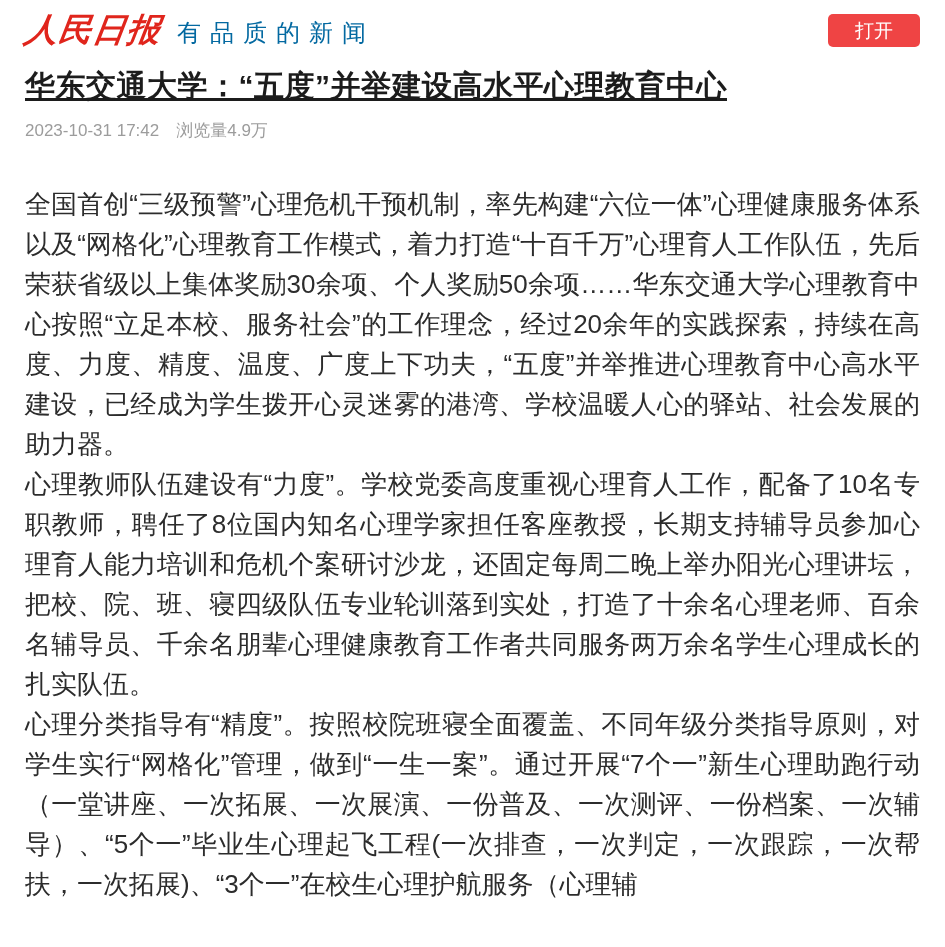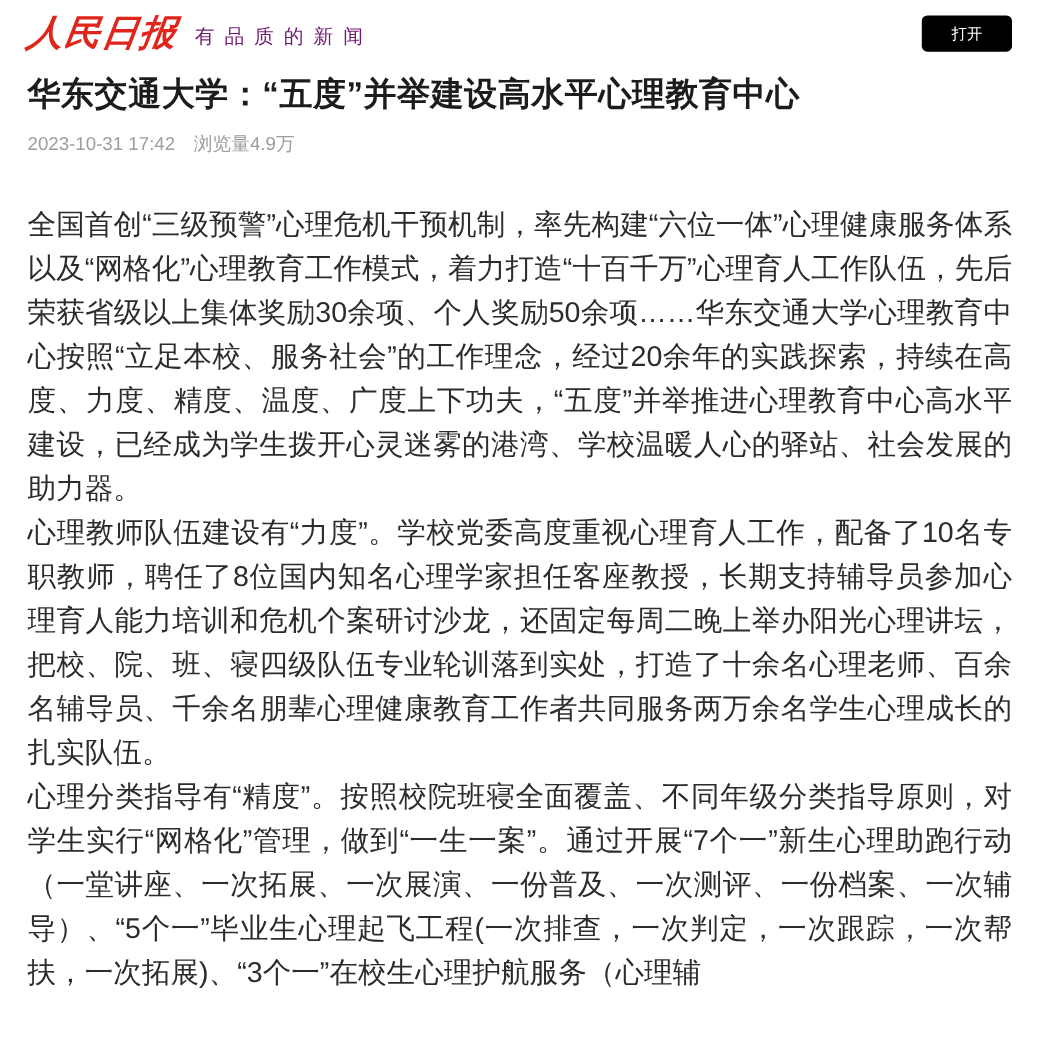--- a/index.html
+++ b/index.html
@@ -35,46 +35,47 @@
     font-weight: bold;
     font-size: 33px;
     line-height: 34px;
     color: #e0251c;
     letter-spacing: 1px;
     transform: skewX(-8deg);
     white-space: nowrap;
   }
   .tagline {
     margin-left: 16px;
-    font-size: 18px;
+    font-size: 24px;
     letter-spacing: 9px;
-    color: #701a75;
+    color: #0369a1;
     padding-top: 5px;
     white-space: nowrap;
   }
   .open-btn {
-    background: #000000;
+    background: #ef4444;
     color: #ffffff;
     border: none;
     border-radius: 5px;
-    font-size: 14px;
+    font-size: 19px;
     line-height: 17px;
     padding: 8px 27px;
     font-family: "Liberation Sans", sans-serif;
     cursor: pointer;
     flex-shrink: 0;
   }
   
   .title {
     margin: 19px 0 0 0;
     font-size: 30px;
     line-height: 38px;
     font-weight: bold;
     color: #1c1c1c;
     letter-spacing: 0.5px;
+    text-decoration: underline;
   }
   
   .meta {
     margin-top: 16px;
     font-size: 17px;
     line-height: 20px;
     color: #9c9c9c;
     display: flex;
     gap: 17px;
     white-space: nowrap;

